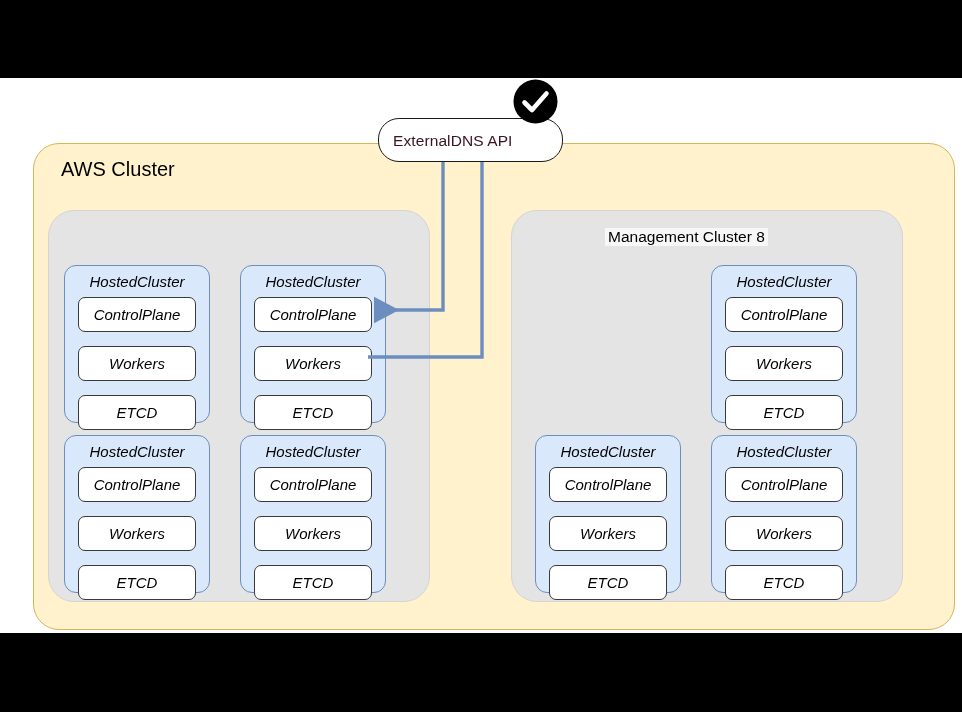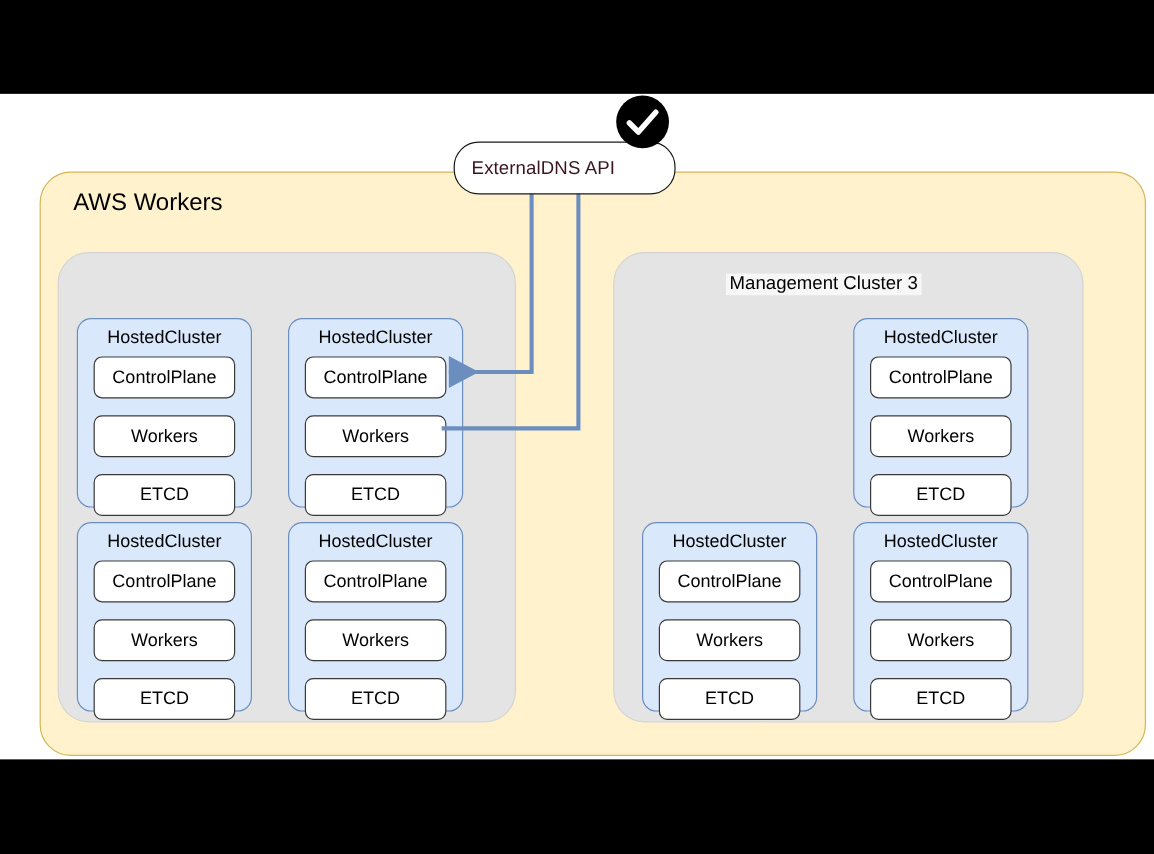--- a/index.html
+++ b/index.html
@@ -31,21 +31,21 @@
         border:1px solid #d4d4d4;border-radius:26px;box-sizing:border-box;}
   #mgmt-1{left:48px;width:382px;}
   #mgmt-2{left:511px;width:392px;}
   .mgmt-title{position:absolute;top:228px;font-size:15.5px;color:#000;
               background:#f7f7f7;padding:0 3px;white-space:nowrap;}
   #mgmt-1-title{left:133px;}
   #mgmt-2-title{left:605px;}
 
   
   .hc{position:absolute;width:146px;height:158px;background:#dae8fc;
-      border:1.4px solid #6c8ebf;border-radius:12px;box-sizing:border-box;}
+      border:1.4px solid #6c8ebf;border-radius:12px;box-sizing:border-box;font-style:italic;}
   .hc-title{position:absolute;left:0;right:0;top:7px;text-align:center;
             font-size:15px;color:#000;}
   .hc-boxes{position:absolute;left:13px;right:13px;top:31px;}
   .hc-box{height:35px;line-height:34px;text-align:center;font-size:15px;color:#000;
           background:#ffffff;border:1.3px solid #3a3a3a;border-radius:7px;
           box-sizing:border-box;margin-bottom:14px;}
 
   
   #hc-1{left:64px;top:265px;}
   #hc-2{left:240px;top:265px;}
@@ -59,26 +59,26 @@
   #wires{position:absolute;left:0;top:0;width:962px;height:712px;pointer-events:none;}
 </style>
 </head>
 <body>
 
 <div id="stage">
 
   <div id="canvas"></div>
 
   <div id="aws-region"></div>
-  <div id="aws-label">AWS Workers</div>
+  <div id="aws-label">AWS Cluster</div>
 
   <div class="mgmt" id="mgmt-1"></div>
 
   <div class="mgmt" id="mgmt-2"></div>
-  <div class="mgmt-title" id="mgmt-2-title">Management Cluster 3</div>
+  <div class="mgmt-title" id="mgmt-2-title">Management Cluster 8</div>
 
   <div class="hc" id="hc-1">
     <div class="hc-title">HostedCluster</div>
     <div class="hc-boxes">
       <div class="hc-box">ControlPlane</div>
       <div class="hc-box">Workers</div>
       <div class="hc-box">ETCD</div>
     </div>
   </div>
 

